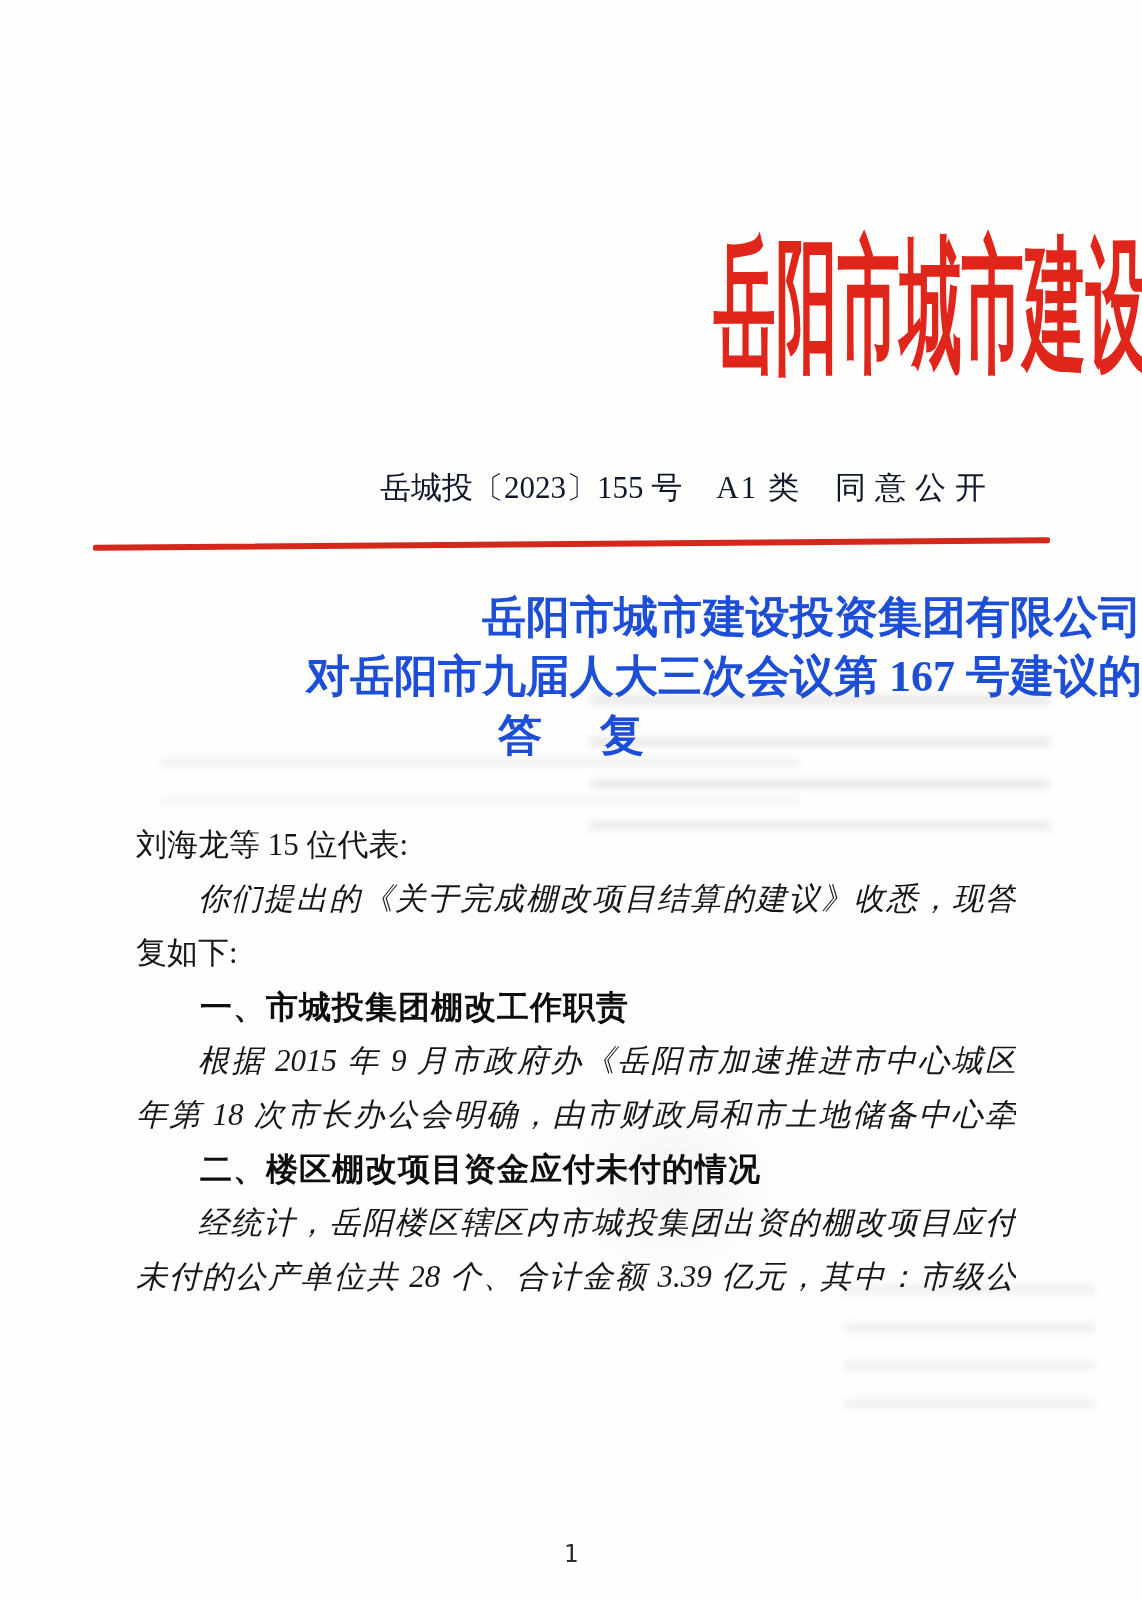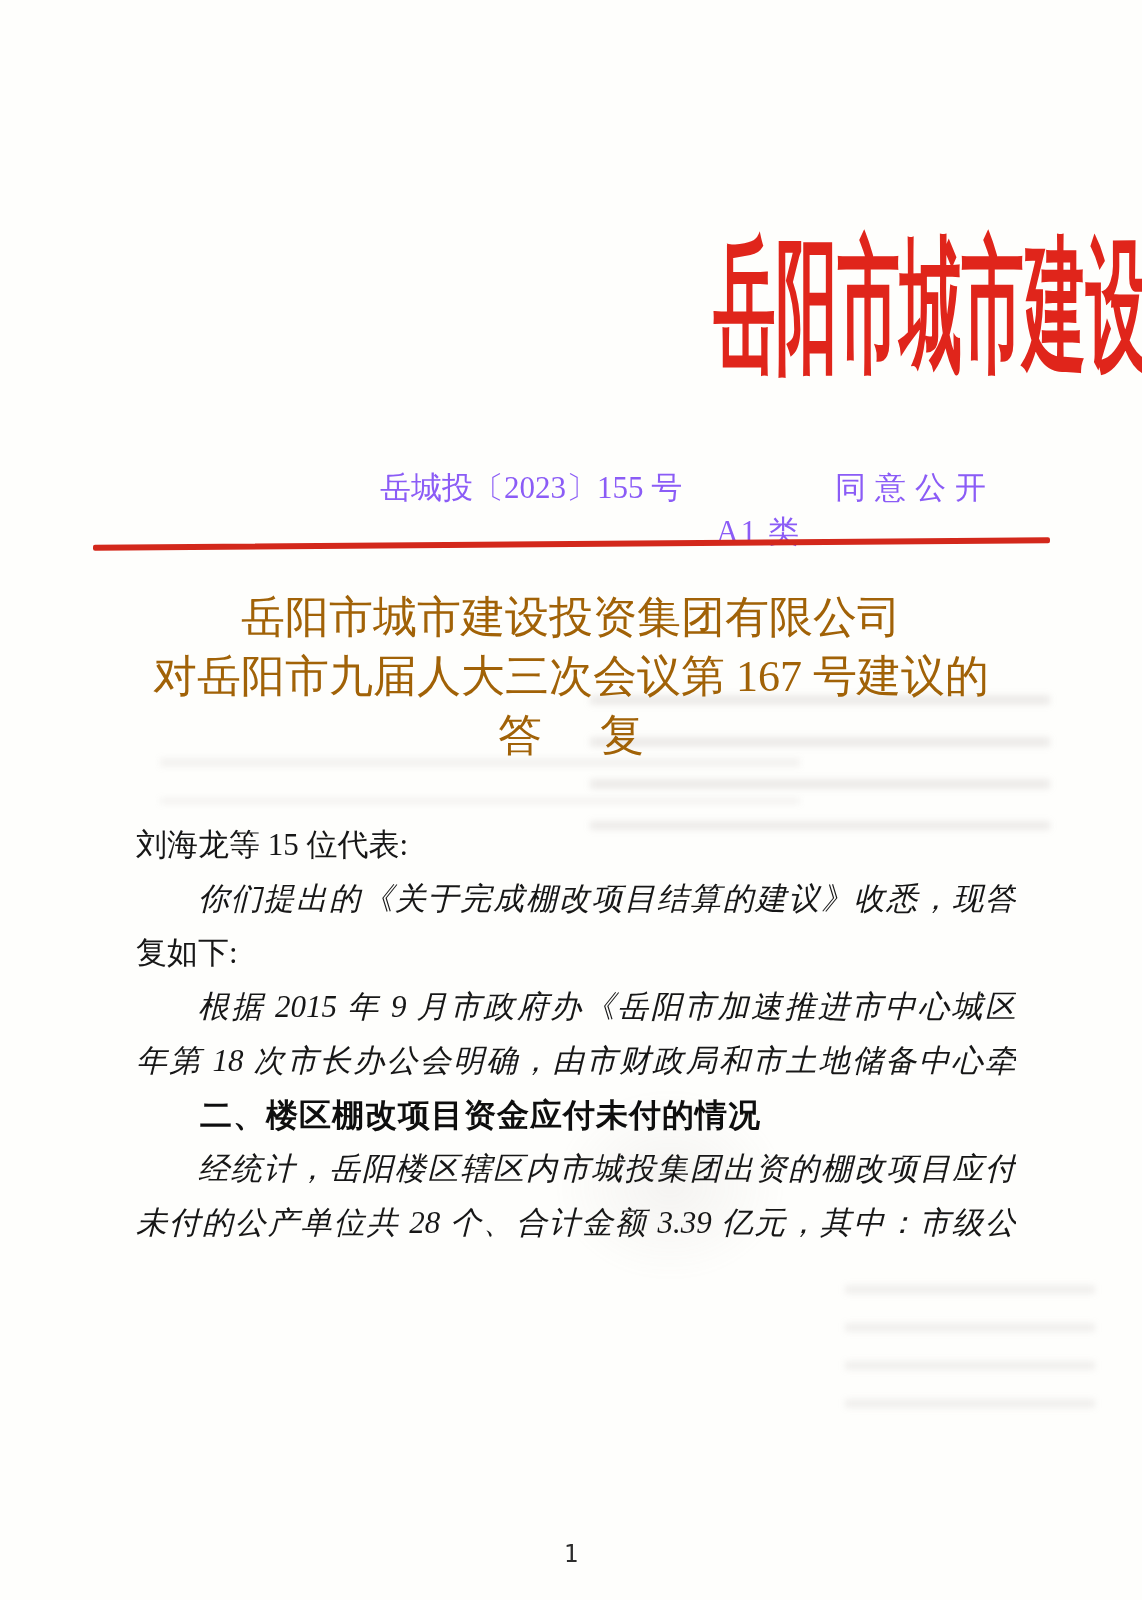--- a/index.html
+++ b/index.html
@@ -13,35 +13,35 @@
   .banner { position:absolute; top:224px; left:0; right:0; text-align:center; white-space:nowrap; }
   .banner .stretch {
     display:inline-block; font-size:146px; line-height:166px; font-weight:700;
     color:#e0251b; transform:scaleX(0.425); transform-origin:center;
     font-family:"Liberation Serif","DejaVu Serif",serif;
   }
 
   
   .docline {
     position:absolute; top:469px; left:380px; display:flex; gap:34px;
-    font-size:31px; line-height:38px; color:#8b5cf6; white-space:nowrap;
+    font-size:31px; line-height:38px; color:#0f172a; white-space:nowrap;
   }
   .docline .pub { letter-spacing:9px; }
-  .docline .cls { letter-spacing:2px;margin-top:44px; }
+  .docline .cls { letter-spacing:2px; }
 
   
   .rule {
     position:absolute; top:541px; left:93px; width:957px; height:6px;
     background:#d3281b; transform:rotate(-0.45deg); border-radius:2px;
   }
 
   
   .title {
-    position:absolute; top:588px; left:0; right:0; text-align:center;
-    font-weight:400; font-size:44px; line-height:59px; color:#a16207; white-space:nowrap;
+    position:absolute; top:588px; left:0; right:0; text-align:right;
+    font-weight:700; font-size:44px; line-height:59px; color:#1d4ed8; white-space:nowrap;
   }
   .title .t3 { display:flex; justify-content:center; gap:58px; }
 
   
   .bodytext { position:absolute; top:818px; left:136px; width:880px; font-size:31px; color:#171717; }
   .line { height:54px; line-height:54px; overflow:hidden; }
   .nw { white-space:nowrap; }
   .just { text-align:justify; text-align-last:justify; text-justify:inter-character;font-style:italic; }
   .ind { text-indent:2em; }
   .hd {
@@ -94,20 +94,21 @@
     <div class="t3">
       <span>答</span>
       <span>复</span>
     </div>
   </div>
 
   <div class="bodytext">
     <div class="line nw">刘海龙等 15 位代表:</div>
     <div class="line just ind">你们提出的《关于完成棚改项目结算的建议》收悉，现答</div>
     <div class="line nw">复如下:</div>
+    <div class="line nw hd ind">一、市城投集团棚改工作职责</div>
     <div class="line just ind">根据 2015 年 9 月市政府办《岳阳市加速推进市中心城区</div>
     <div class="line just">年第 18 次市长办公会明确，由市财政局和市土地储备中心牵</div>
     <div class="line nw hd ind">二、楼区棚改项目资金应付未付的情况</div>
     <div class="line just ind">经统计，岳阳楼区辖区内市城投集团出资的棚改项目应付</div>
     <div class="line just">未付的公产单位共 28 个、合计金额 3.39 亿元，其中：市级公</div>
   </div>
 
   <div class="pagenum">1</div>
 
 </div>

